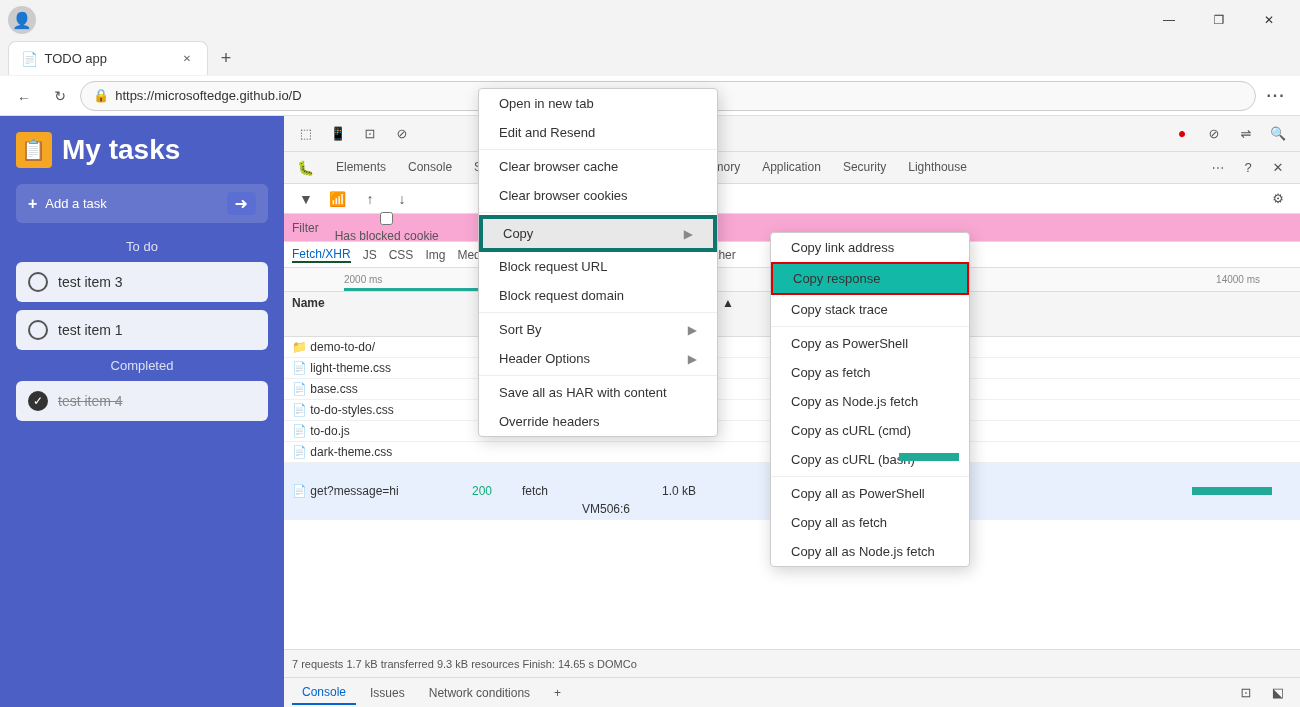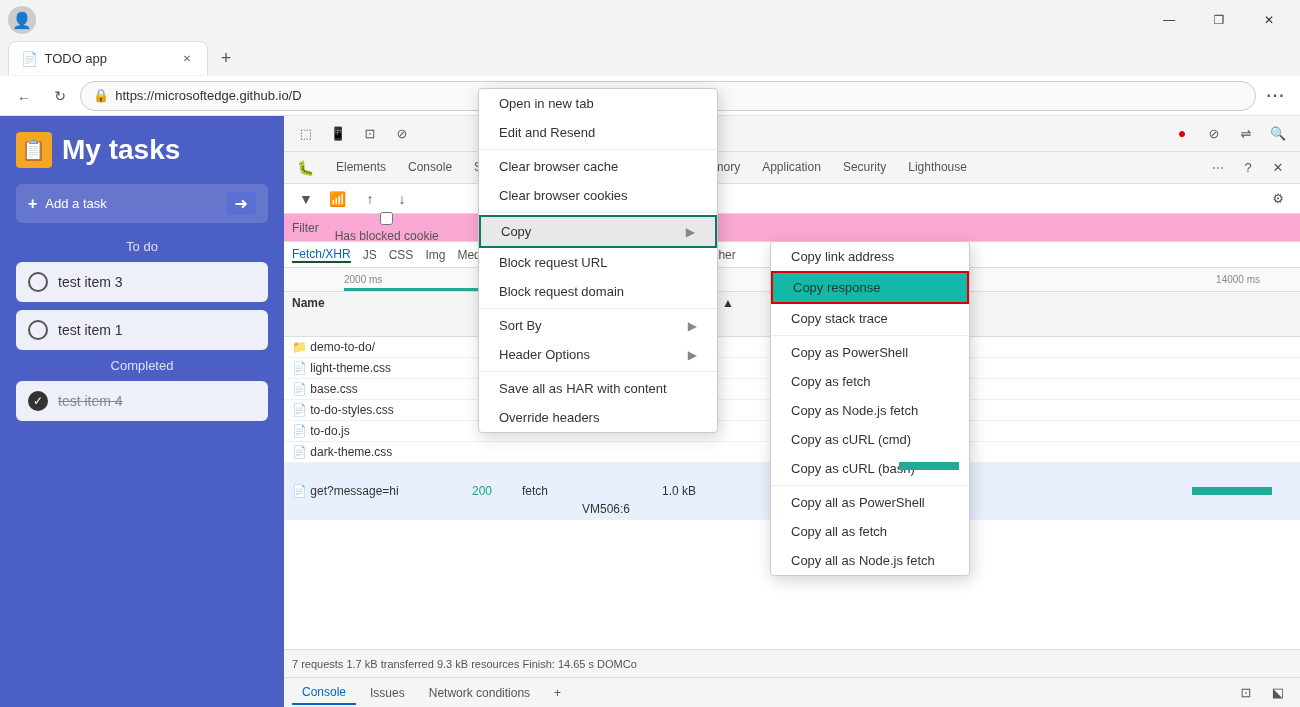--- a/index.html
+++ b/index.html
@@ -316,21 +316,21 @@
       padding: 7px 20px;
       cursor: pointer;
       color: #333;
       display: flex;
       align-items: center;
       justify-content: space-between;
       gap: 8px;
     }
     .context-menu-item.highlighted {
       background: #e8e8e8;
-      border: 2px solid #0f766e;
+      border: 4px solid #0f766e;
     }
     .context-menu-divider { height: 1px; background: #eee; margin: 2px 0; }
     .context-menu-arrow { color: #888; font-size: 12px; }
 
     
     .submenu {
       position: fixed;
       background: #fff;
       border: 1px solid #ccc;
       border-radius: 4px;
@@ -592,21 +592,21 @@
   </div>
   <div class="context-menu-divider"></div>
   <div class="context-menu-item">
     <span>Save all as HAR with content</span>
   </div>
   <div class="context-menu-item">
     <span>Override headers</span>
   </div>
 </div>
 
-<div class="submenu" style="left: 770px; top: 241px;">
+<div class="submenu" style="left: 770px; top: 232px;">
   <div class="submenu-item">Copy link address</div>
   <div class="submenu-item highlighted">Copy response</div>
   <div class="submenu-item">Copy stack trace</div>
   <div class="context-menu-divider"></div>
   <div class="submenu-item">Copy as PowerShell</div>
   <div class="submenu-item">Copy as fetch</div>
   <div class="submenu-item">Copy as Node.js fetch</div>
   <div class="submenu-item">Copy as cURL (cmd)</div>
   <div class="submenu-item" style="position:relative;">
     Copy as cURL (bash)

